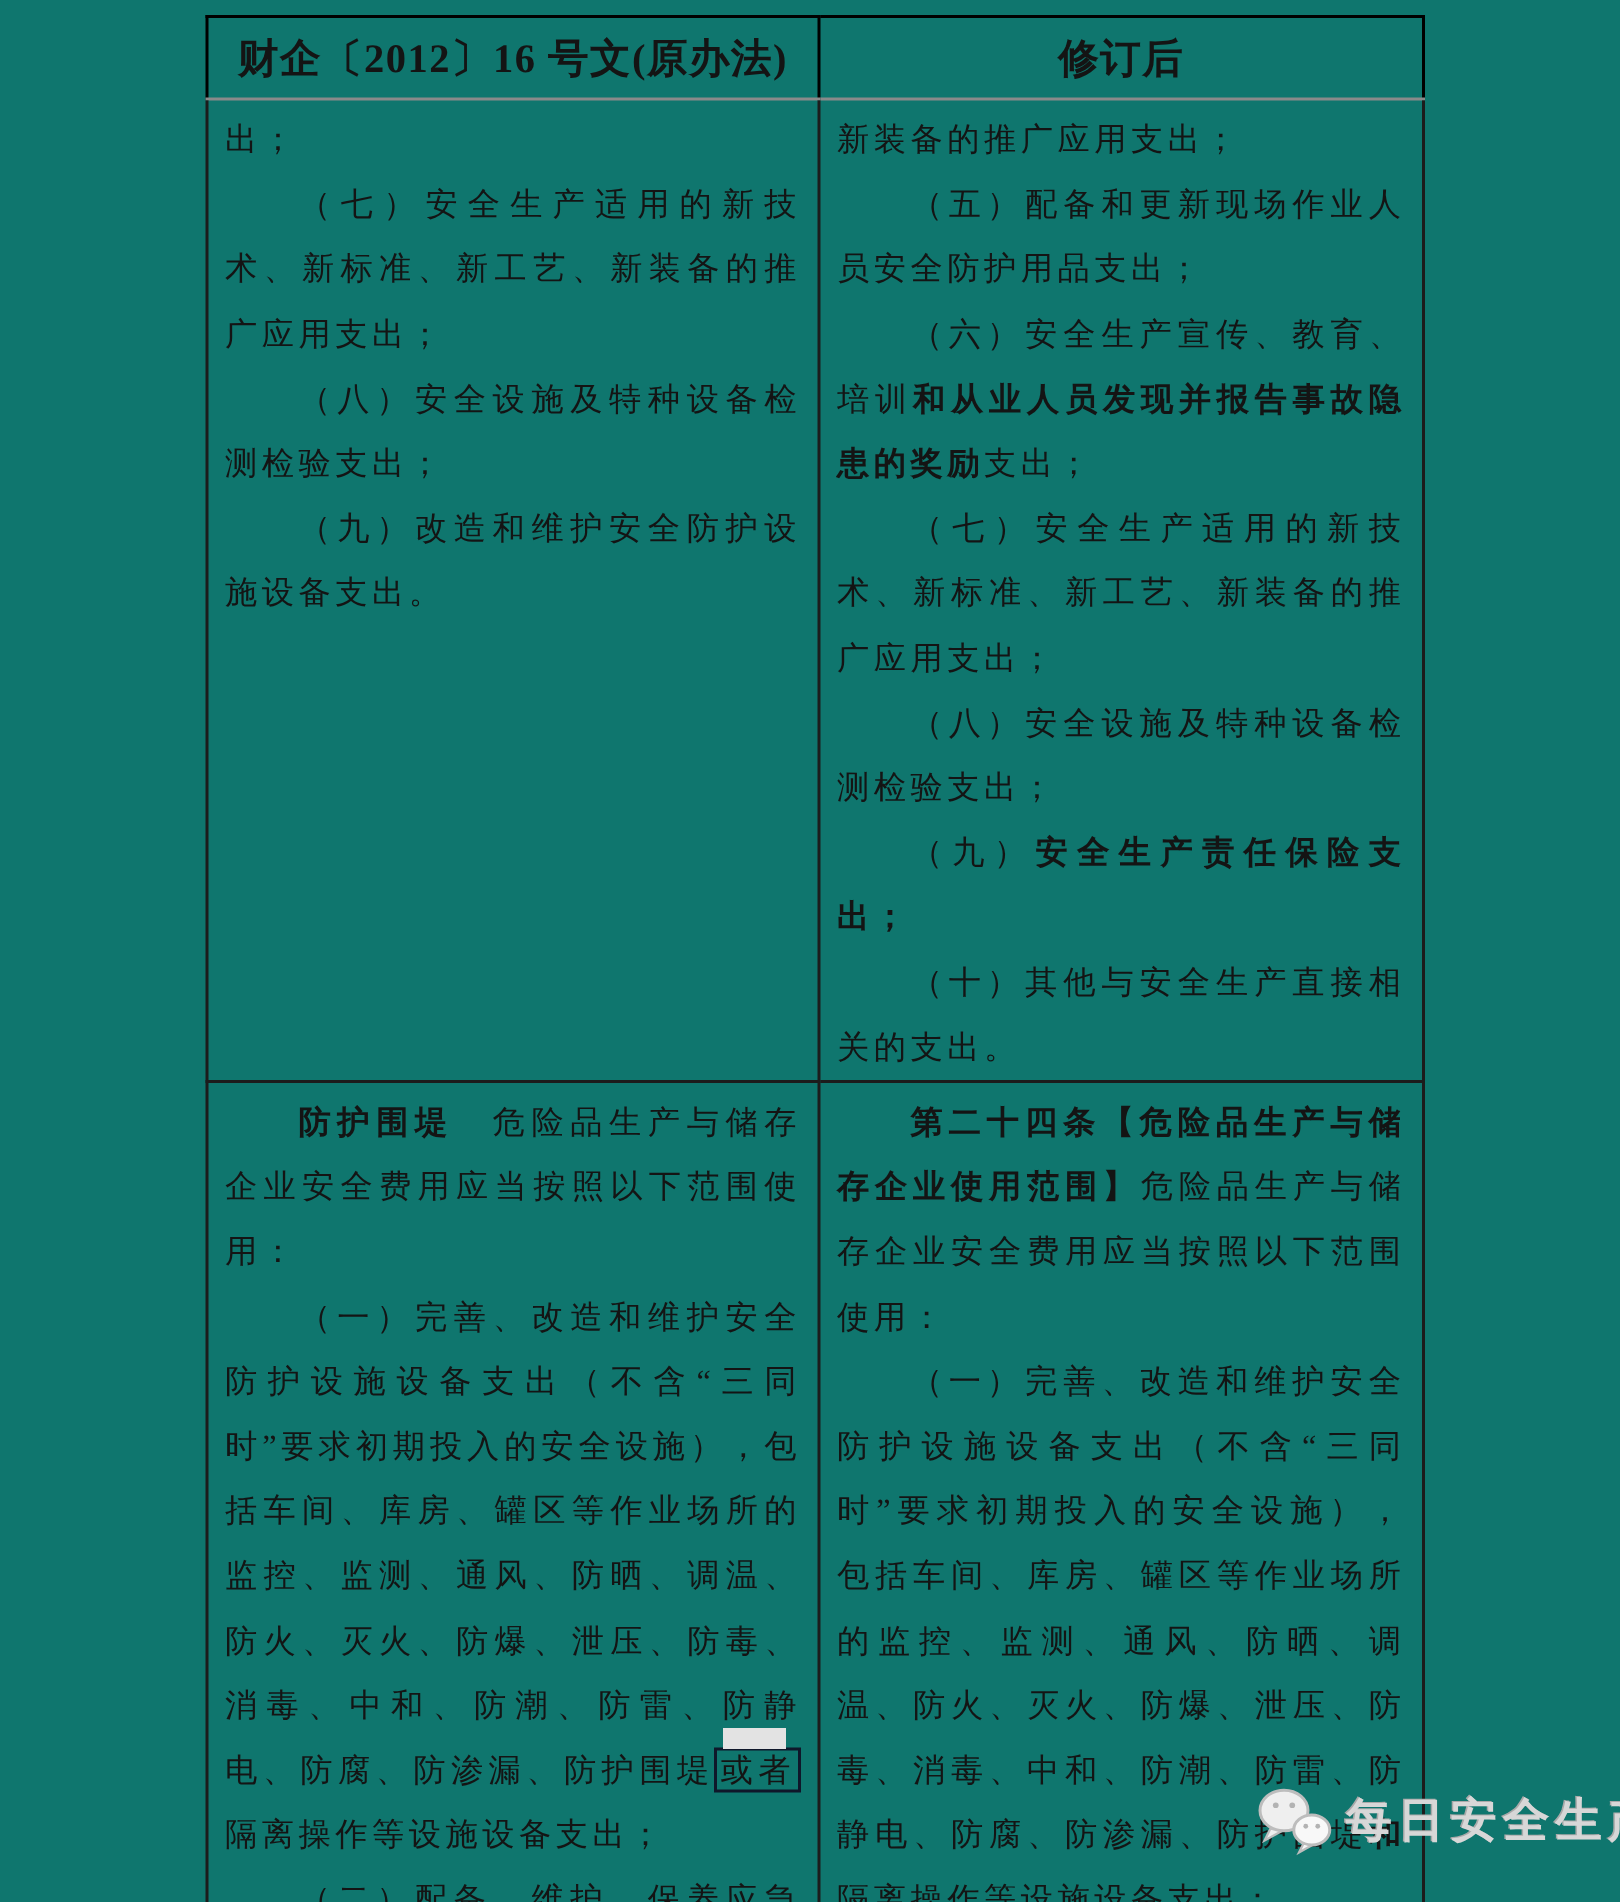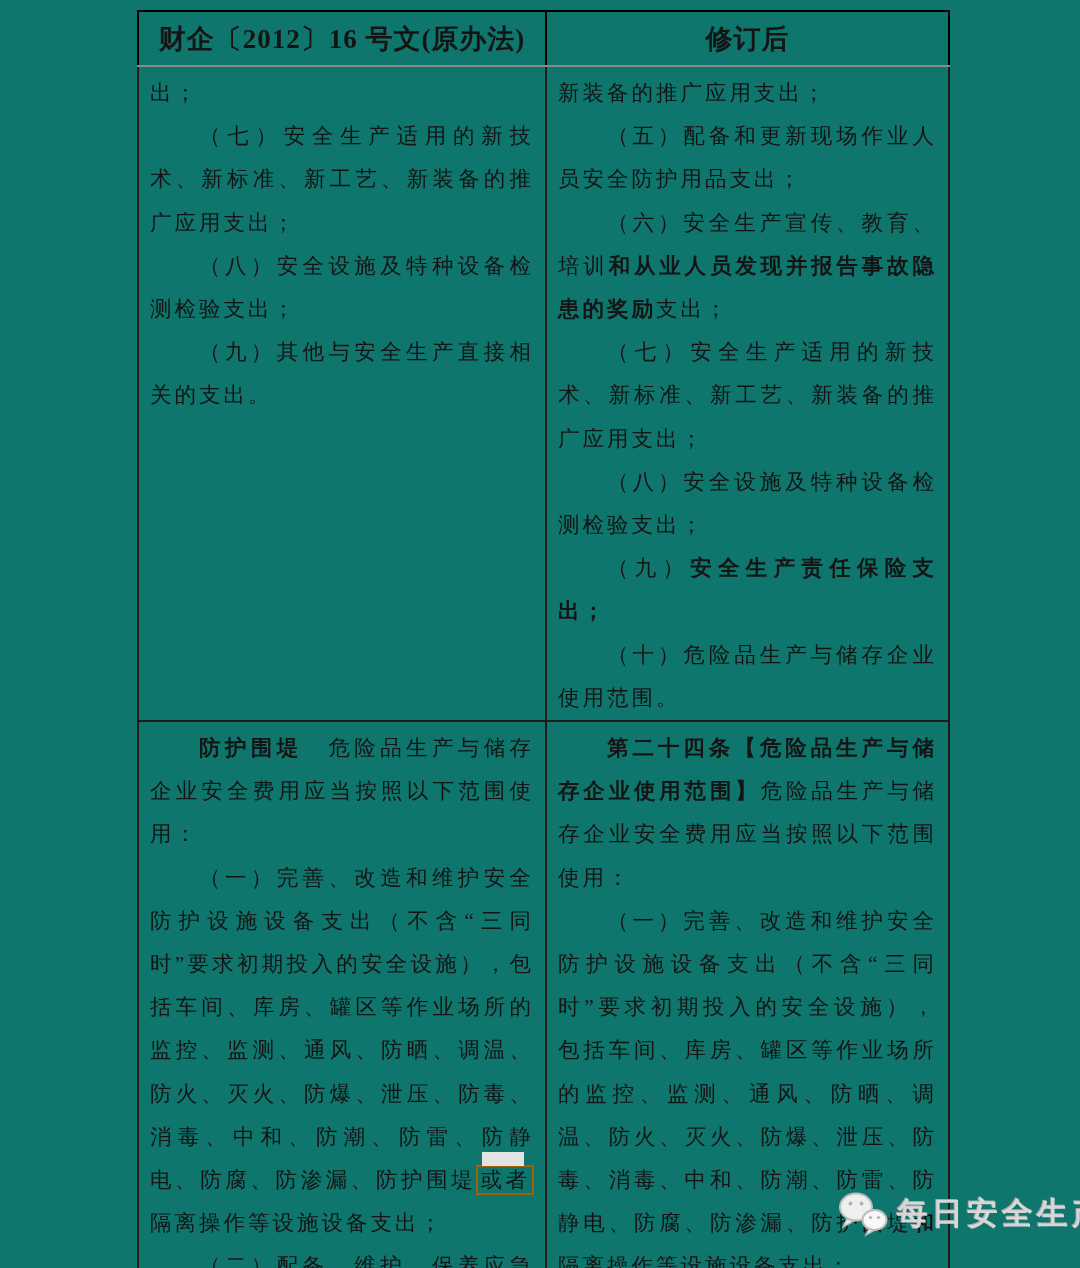--- a/index.html
+++ b/index.html
@@ -45,21 +45,21 @@
     text-justify: inter-character;
     overflow: hidden;
   }
   tr.row1 td.cell { height: 562px; }
   tr.row2 td.cell { height: 606px; }
   p.para { margin: 0; padding: 0; }
   p.para.indent { text-indent: 49px; }
   span.bold { font-weight: 700; margin-top: 29px; }
   span.boxed {
     position: relative;
-    border: 2px solid #a16207;
+    border: 2px solid #0f172a;
     padding: 1px 2px;
   }
   span.boxed::before {
     content: "";
     position: absolute;
     left: 4px;
     top: -15px;
     width: 42px;
     height: 14px;
     background: #e3e3e3;
@@ -99,30 +99,30 @@
         <th class="hdr">财企〔2012〕16 号文(原办法)</th>
         <th class="hdr">修订后</th>
       </tr>
     </thead>
     <tbody>
       <tr class="row1">
         <td class="cell">
             <p class="para"><span>出；</span></p>
             <p class="para indent"><span>（七）安全生产适用的新技术、新标准、新工艺、新装备的推广应用支出；</span></p>
             <p class="para indent"><span>（八）安全设施及特种设备检测检验支出；</span></p>
-            <p class="para indent"><span>（九）其他与安全生产直接相关的支出。</span></p>
+            <p class="para indent"><span>（九）改造和维护安全防护设施设备支出。</span></p>
           </td>
         <td class="cell">
             <p class="para"><span>新装备的推广应用支出；</span></p>
             <p class="para indent"><span>（五）配备和更新现场作业人员安全防护用品支出；</span></p>
             <p class="para indent"><span>（六）安全生产宣传、教育、培训</span><span class="bold">和从业人员发现并报告事故隐患的奖励</span><span>支出；</span></p>
             <p class="para indent"><span>（七）安全生产适用的新技术、新标准、新工艺、新装备的推广应用支出；</span></p>
             <p class="para indent"><span>（八）安全设施及特种设备检测检验支出；</span></p>
             <p class="para indent"><span>（九）</span><span class="bold">安全生产责任保险支出；</span></p>
-            <p class="para indent"><span>（十）危险品生产与储存企业使用范围。</span></p>
+            <p class="para indent"><span>（十）其他与安全生产直接相关的支出。</span></p>
           </td>
       </tr>
       <tr class="row2">
         <td class="cell">
             <p class="para indent"><span class="bold">防护围堤</span><span>　危险品生产与储存企业安全费用应当按照以下范围使用：</span></p>
             <p class="para indent"><span>（一）完善、改造和维护安全防护设施设备支出（不含“三同时”要求初期投入的安全设施），包括车间、库房、罐区等作业场所的监控、监测、通风、防晒、调温、防火、灭火、防爆、泄压、防毒、消毒、中和、防潮、防雷、防静电、防腐、防渗漏、防护围堤</span><span class="boxed">或者</span><span>隔离操作等设施设备支出；</span></p>
             <p class="para indent"><span>（二）配备、维护、保养应急救援器材、设备支出和应急演练支出；</span></p>
           </td>
         <td class="cell">
             <p class="para indent"><span class="bold">第二十四条【危险品生产与储存企业使用范围】</span><span>危险品生产与储存企业安全费用应当按照以下范围使用：</span></p>

